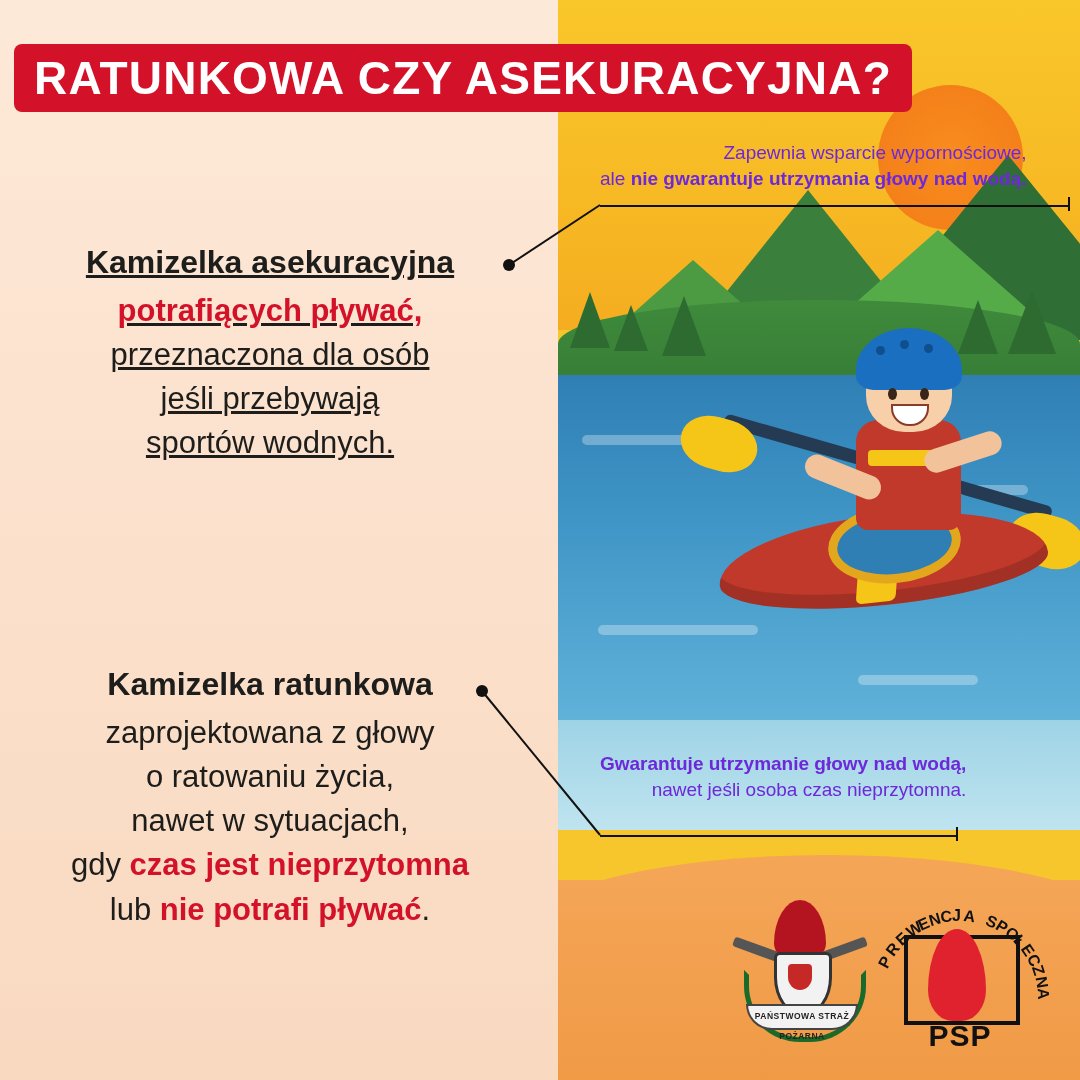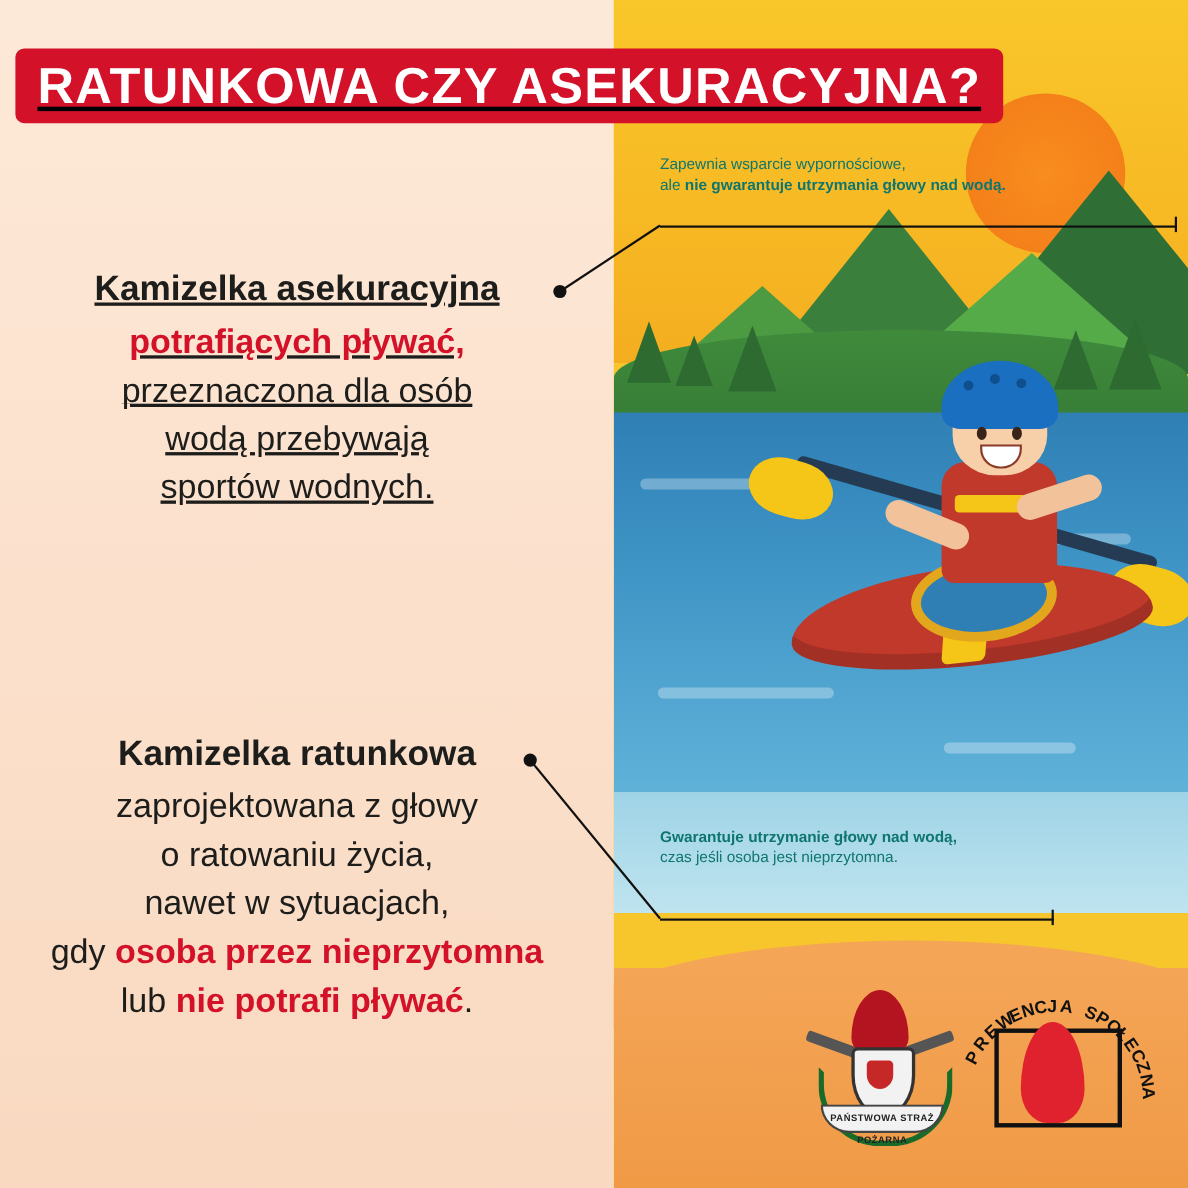--- a/index.html
+++ b/index.html
@@ -212,21 +212,20 @@
   
   .title-bar {
     position: absolute;
     left: 14px; top: 44px;
     width: 898px; height: 68px;
     background: #d3122a;
     border-radius: 8px;
     display: flex;
     align-items: center;
     justify-content: center;
-    text-decoration: underline;
   }
   .title-text {
     color: #ffffff;
     font-size: 46px;
     font-weight: bold;
     letter-spacing: 1.2px;
     white-space: nowrap;
   }
 
   
@@ -247,23 +246,24 @@
     display: block;
     margin-bottom: 4px;
   }
   .block .line { display: block; }
   .red { color: #d3122a; font-weight: bold; }
   .bold { font-weight: bold; }
 
   
   .callout {
     position: absolute;
-    color: #0f766e;
-    font-size: 14px;
+    color: #6d28d9;
+    font-size: 19px;
     line-height: 1.35;
+    text-align: right;
   }
   .callout .c-line { display: block; white-space: nowrap; }
   .callout-top { left: 600px; top: 140px; }
   .callout-bottom { left: 600px; top: 751px; }
 
   .rule {
     position: absolute;
     height: 2px;
     background: #111;
   }
@@ -438,49 +438,49 @@
   </div>
 
   <div class="title-bar">
     <span class="title-text">RATUNKOWA CZY ASEKURACYJNA?</span>
   </div>
 
   <div class="block block-1">
     <span class="lead">Kamizelka asekuracyjna</span>
     <span class="line red">potrafiących pływać,</span>
     <span class="line">przeznaczona dla osób</span>
-    <span class="line">wodą przebywają</span>
+    <span class="line">jeśli przebywają</span>
     <span class="line">sportów wodnych.</span>
   </div>
 
   <div class="block block-2">
     <span class="lead">Kamizelka ratunkowa</span>
     <span class="line">zaprojektowana z głowy</span>
     <span class="line">o ratowaniu życia,</span>
     <span class="line">nawet w sytuacjach,</span>
     <span class="line">
-      <span>gdy </span><span class="red">osoba przez nieprzytomna</span>
+      <span>gdy </span><span class="red">czas jest nieprzytomna</span>
     </span>
     <span class="line">
       <span>lub </span><span class="red">nie potrafi pływać</span><span>.</span>
     </span>
   </div>
 
   <div class="callout callout-top">
     <span class="c-line">Zapewnia wsparcie wypornościowe,</span>
     <span class="c-line">
       <span>ale </span><span class="bold">nie gwarantuje utrzymania głowy nad wodą.</span>
     </span>
   </div>
   <div class="rule rule-top"></div>
   <div class="tick tick-top"></div>
 
   <div class="callout callout-bottom">
     <span class="c-line bold">Gwarantuje utrzymanie głowy nad wodą,</span>
-    <span class="c-line">czas jeśli osoba jest nieprzytomna.</span>
+    <span class="c-line">nawet jeśli osoba czas nieprzytomna.</span>
   </div>
   <div class="rule rule-bottom"></div>
   <div class="tick tick-bottom"></div>
 
   <svg class="leader">
     <line x1="509" y1="265" x2="600" y2="205" stroke="#111" stroke-width="2"></line>
     <line x1="482" y1="691" x2="600" y2="835" stroke="#111" stroke-width="2"></line>
   </svg>
   <div class="dot dot-top"></div>
   <div class="dot dot-bottom"></div>
@@ -511,15 +511,16 @@
       <span class="arc-ch" style="transform: rotate(24deg) translate(-8px,-46px);">S</span>
       <span class="arc-ch" style="transform: rotate(32deg) translate(-8px,-46px);">P</span>
       <span class="arc-ch" style="transform: rotate(40deg) translate(-8px,-46px);">O</span>
       <span class="arc-ch" style="transform: rotate(48deg) translate(-8px,-46px);">Ł</span>
       <span class="arc-ch" style="transform: rotate(56deg) translate(-8px,-46px);">E</span>
       <span class="arc-ch" style="transform: rotate(64deg) translate(-8px,-46px);">C</span>
       <span class="arc-ch" style="transform: rotate(72deg) translate(-8px,-46px);">Z</span>
       <span class="arc-ch" style="transform: rotate(80deg) translate(-8px,-46px);">N</span>
       <span class="arc-ch" style="transform: rotate(88deg) translate(-8px,-46px);">A</span>
     </div>
+    <div class="prew-psp">PSP</div>
   </div>
 
 </div>
 
 </body></html>

